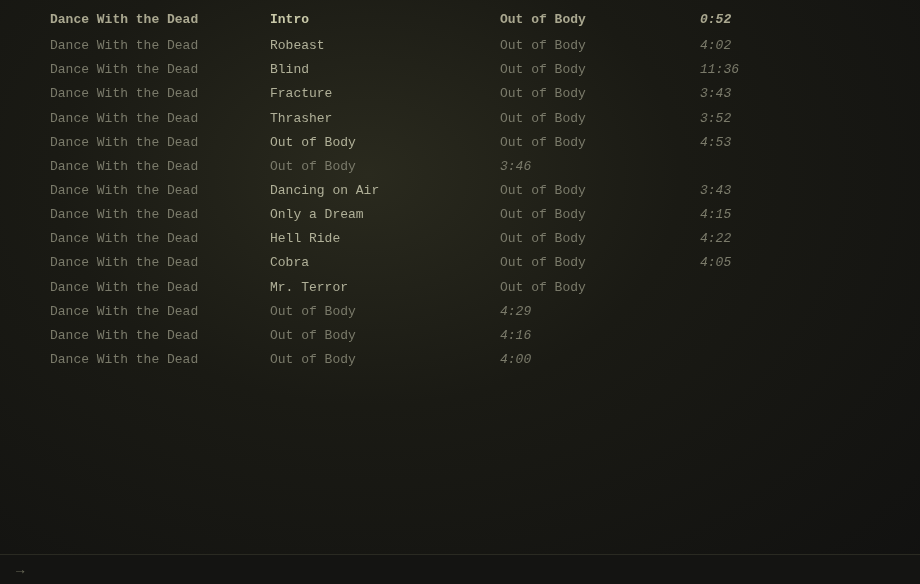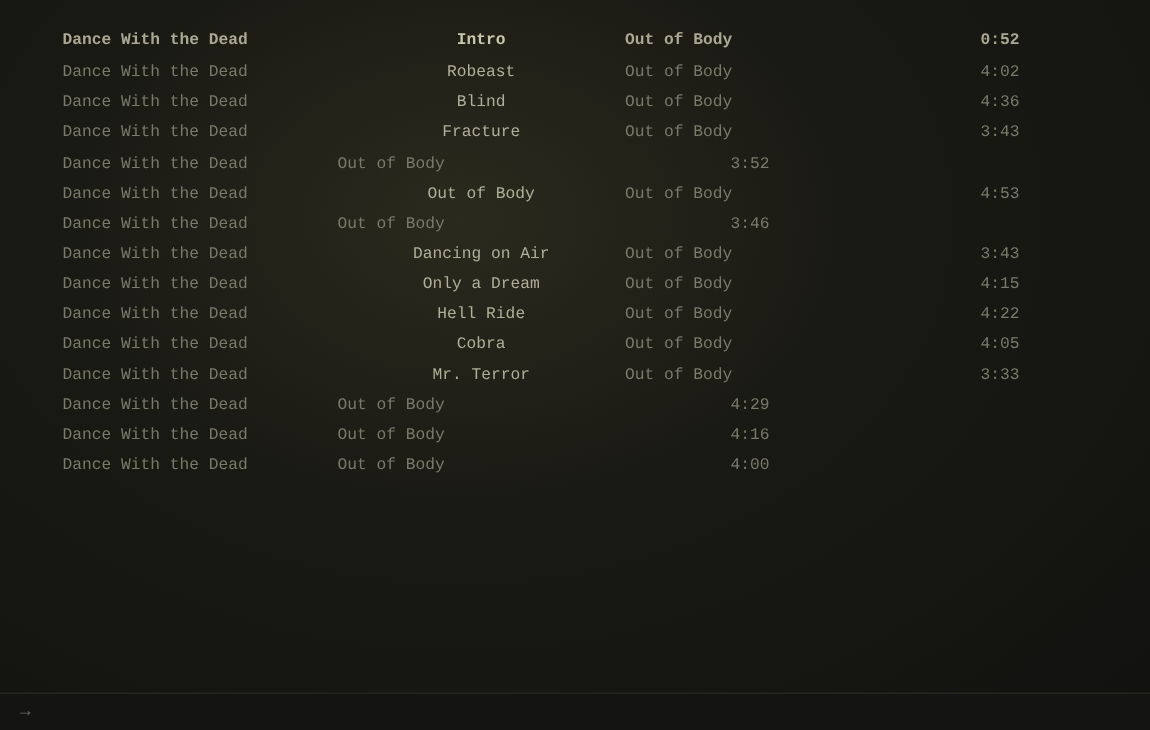--- a/index.html
+++ b/index.html
@@ -10,42 +10,42 @@
       color: #8a8a78;
       font-family: 'Courier New', Courier, monospace;
       font-size: 13px;
       width: 920px;
       height: 584px;
       overflow: hidden;
       position: relative;
     }
 
     .track-list {
-      padding: 20px 0;
+      padding: 8px 0;
       width: 100%;
     }
 
     .track-row {
       display: grid;
       grid-template-columns: 220px 230px 200px 1fr;
       padding: 2px 20px 2px 50px;
       line-height: 1.55;
       color: #7a7a6a;
     }
 
     .track-row.header {
       color: #aaa890;
       font-weight: bold;
       margin-bottom: 2px;
     }
 
     .track-row .col-artist { }
-    .track-row .col-title { color: #b0b098; text-align: center; }
+    .track-row .col-title { color: #b0b098; }
     .track-row .col-album { }
-    .track-row .col-duration { text-align: center; }
+    .track-row .col-duration { text-align: left; font-style: italic; }
 
     .track-row.header .col-title { color: #c8c8a8; }
 
     .bottom-bar {
       position: absolute;
       bottom: 0;
       left: 0;
       width: 100%;
       height: 30px;
       background: #141412;
@@ -74,30 +74,31 @@
 <div class="track-row">
       <span class="col-artist">Dance With the Dead</span>
       <span class="col-title">Robeast</span>
       <span class="col-album">Out of Body</span>
       <span class="col-duration">4:02</span>
     </div>
     <div class="track-row">
       <span class="col-artist">Dance With the Dead</span>
       <span class="col-title">Blind</span>
       <span class="col-album">Out of Body</span>
-      <span class="col-duration">4:36</span>
+      <span class="col-duration">11:36</span>
     </div>
     <div class="track-row">
       <span class="col-artist">Dance With the Dead</span>
       <span class="col-title">Fracture</span>
       <span class="col-album">Out of Body</span>
       <span class="col-duration">3:43</span>
     </div>
     <div class="track-row">
       <span class="col-artist">Dance With the Dead</span>
+      <span class="col-title">Thrasher</span>
       <span class="col-album">Out of Body</span>
       <span class="col-duration">3:52</span>
     </div>
     <div class="track-row">
       <span class="col-artist">Dance With the Dead</span>
       <span class="col-title">Out of Body</span>
       <span class="col-album">Out of Body</span>
       <span class="col-duration">4:53</span>
     </div>
     <div class="track-row">
@@ -126,21 +127,20 @@
     <div class="track-row">
       <span class="col-artist">Dance With the Dead</span>
       <span class="col-title">Cobra</span>
       <span class="col-album">Out of Body</span>
       <span class="col-duration">4:05</span>
     </div>
     <div class="track-row">
       <span class="col-artist">Dance With the Dead</span>
       <span class="col-title">Mr. Terror</span>
       <span class="col-album">Out of Body</span>
-      <span class="col-duration">3:33</span>
     </div>
     <div class="track-row">
       <span class="col-artist">Dance With the Dead</span>
       <span class="col-album">Out of Body</span>
       <span class="col-duration">4:29</span>
     </div>
     <div class="track-row">
       <span class="col-artist">Dance With the Dead</span>
       <span class="col-album">Out of Body</span>
       <span class="col-duration">4:16</span>

